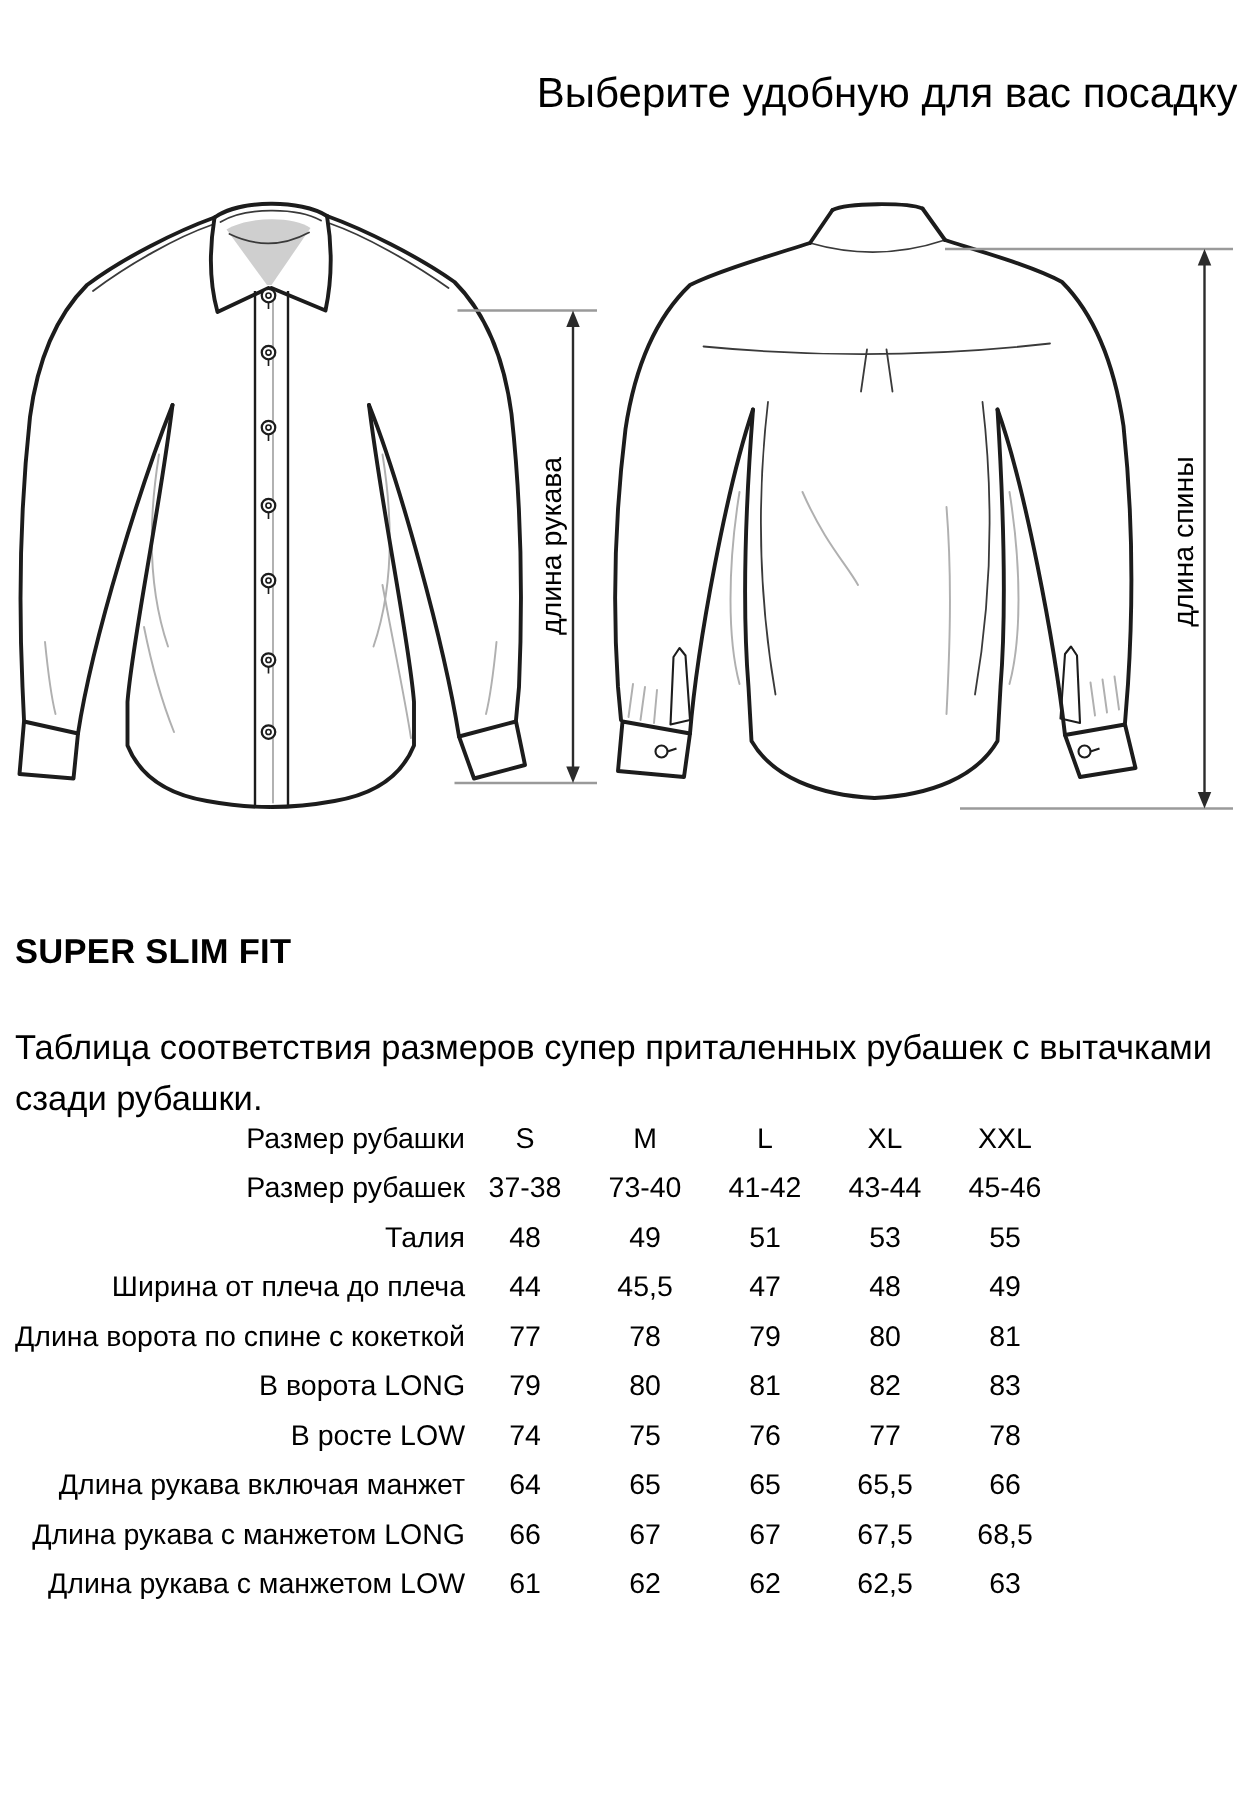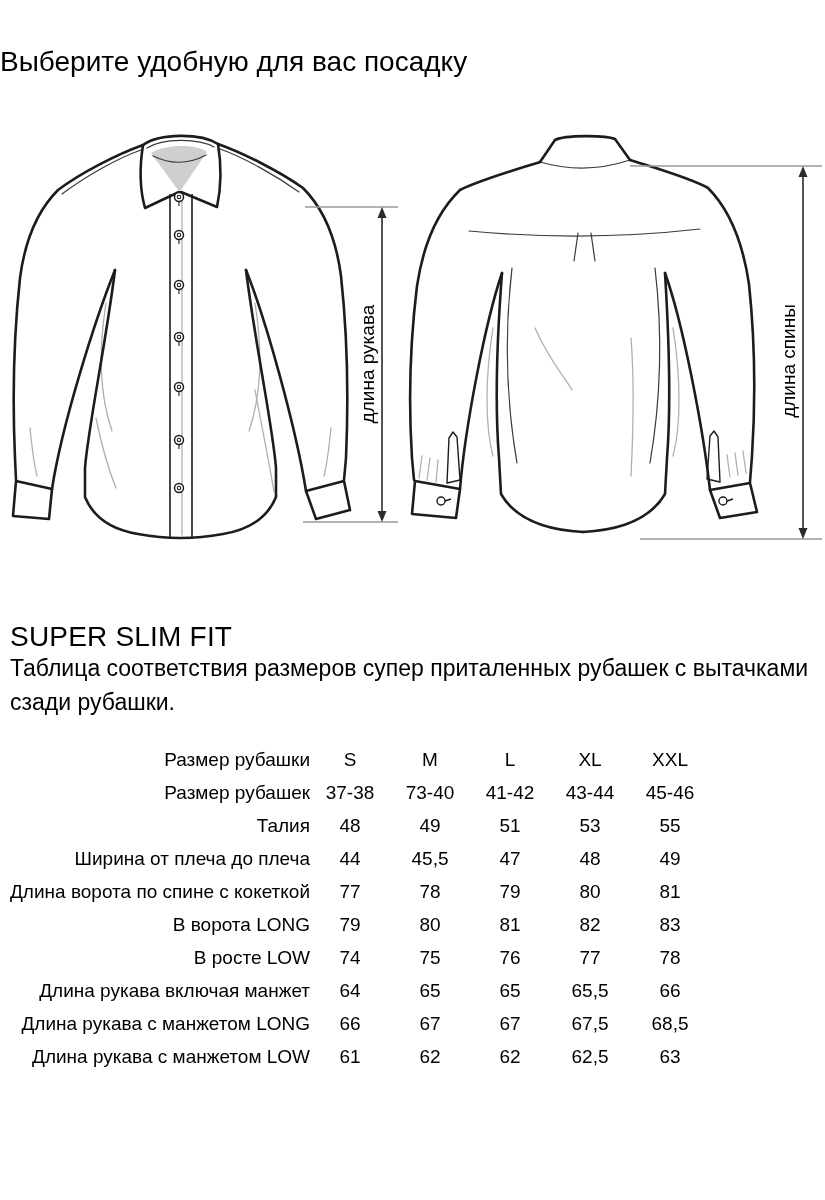--- a/index.html
+++ b/index.html
@@ -5,35 +5,35 @@
   * { margin:0; padding:0; box-sizing:border-box; }
   html,body { background:#ffffff; }
   .page {
     position:relative; width:825px; height:1200px;
     background:#ffffff; color:#000;
     font-family:"Liberation Sans","DejaVu Sans",sans-serif;
     overflow:hidden;
   }
   .title {
     position:absolute; top:46px; left:0; width:100%;
-    text-align:left; font-size:28px; font-weight:400;
+    text-align:right; font-size:28px; font-weight:400;
   }
   .figure { position:absolute; top:110px; left:0; width:825px; height:470px; }
   .figure svg { position:absolute; overflow:visible; }
   .svg-front  { left:10px;  top:18px; }
   .svg-back   { left:405px; top:18px; }
   .svg-dim-l  { left:300px; top:88px; }
   .svg-dim-r  { left:630px; top:46px; }
   .dim-label { font-family:"Liberation Sans","DejaVu Sans",sans-serif; font-size:19px; fill:#000; }
   .heading {
     position:absolute; top:621px; left:10px;
-    font-size:28px; font-weight:400; letter-spacing:.2px;text-align:center;
+    font-size:23px; font-weight:700; letter-spacing:.2px;text-align:center;
   }
   .desc {
-    position:absolute; top:651px; left:10px; width:806px;
+    position:absolute; top:681px; left:10px; width:806px;
     font-size:23px; line-height:34px;
   }
   table.size-table {
     position:absolute; top:743px; left:10px;
     border-collapse:collapse; font-size:19px;
   }
   table.size-table td { height:33px; padding:0; vertical-align:middle; white-space:nowrap; }
   td.row-label { width:267px; text-align:right; }
   td.cell { width:80px; text-align:center; }
 </style>

